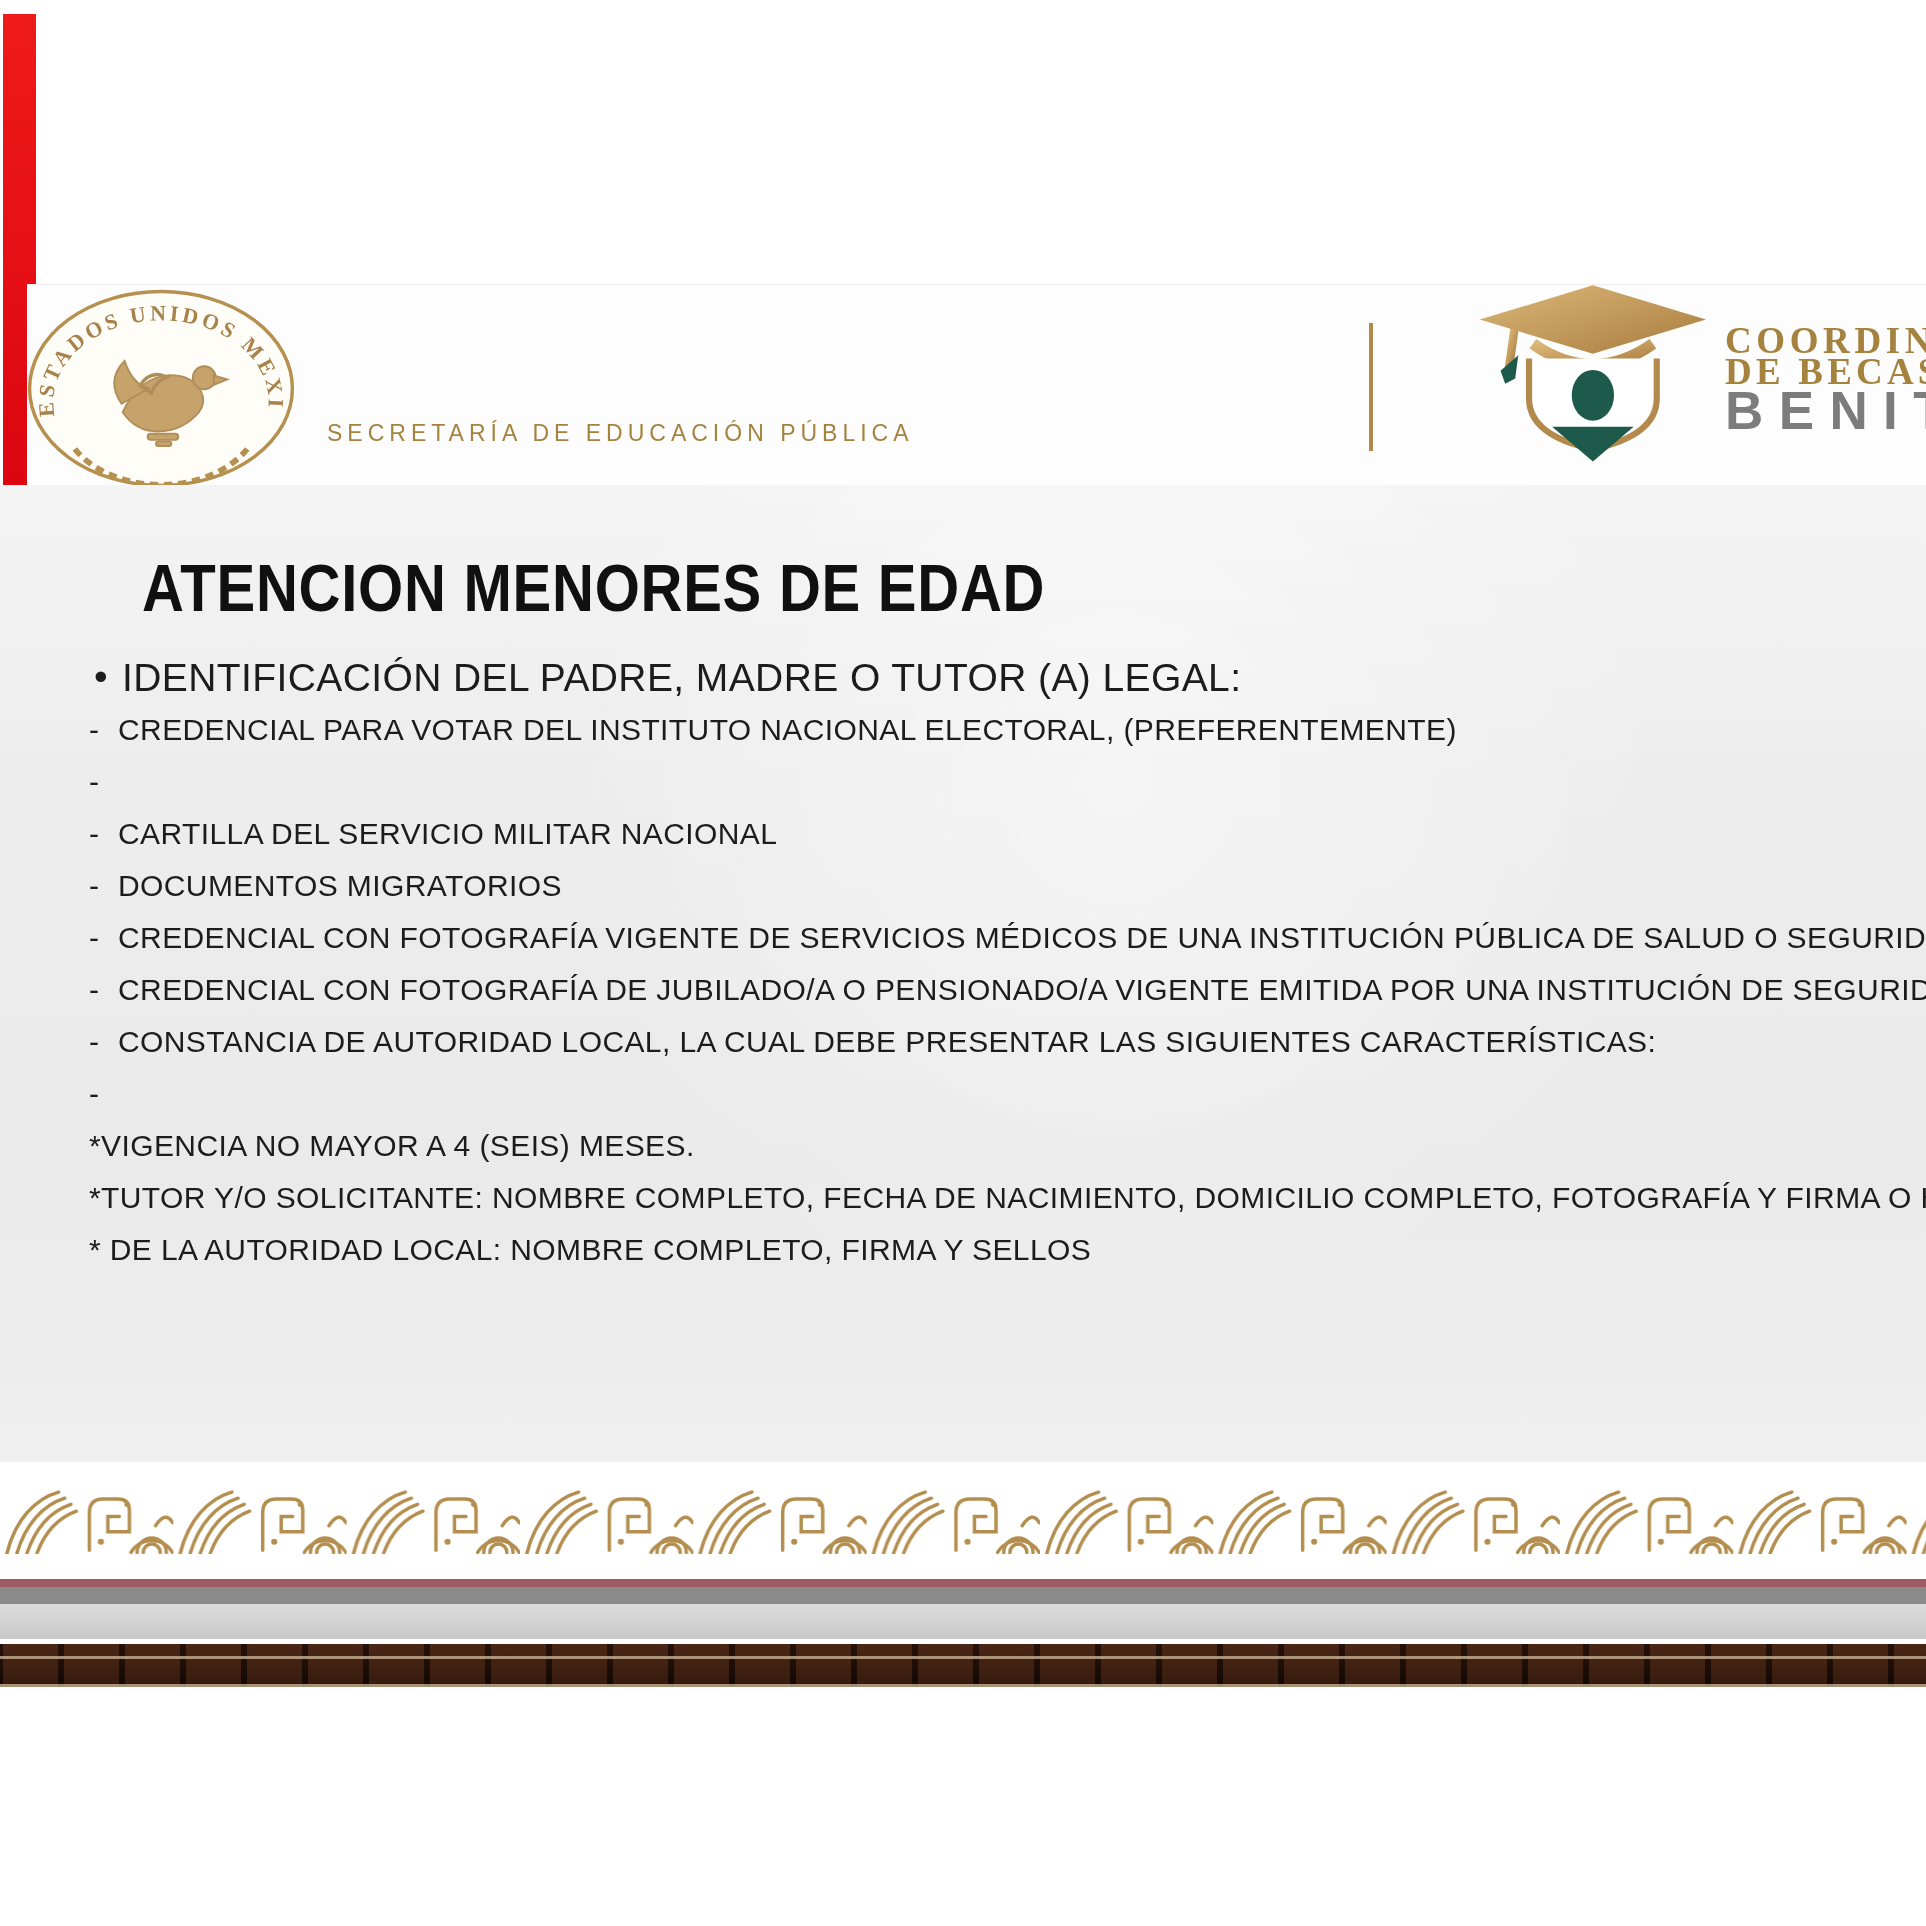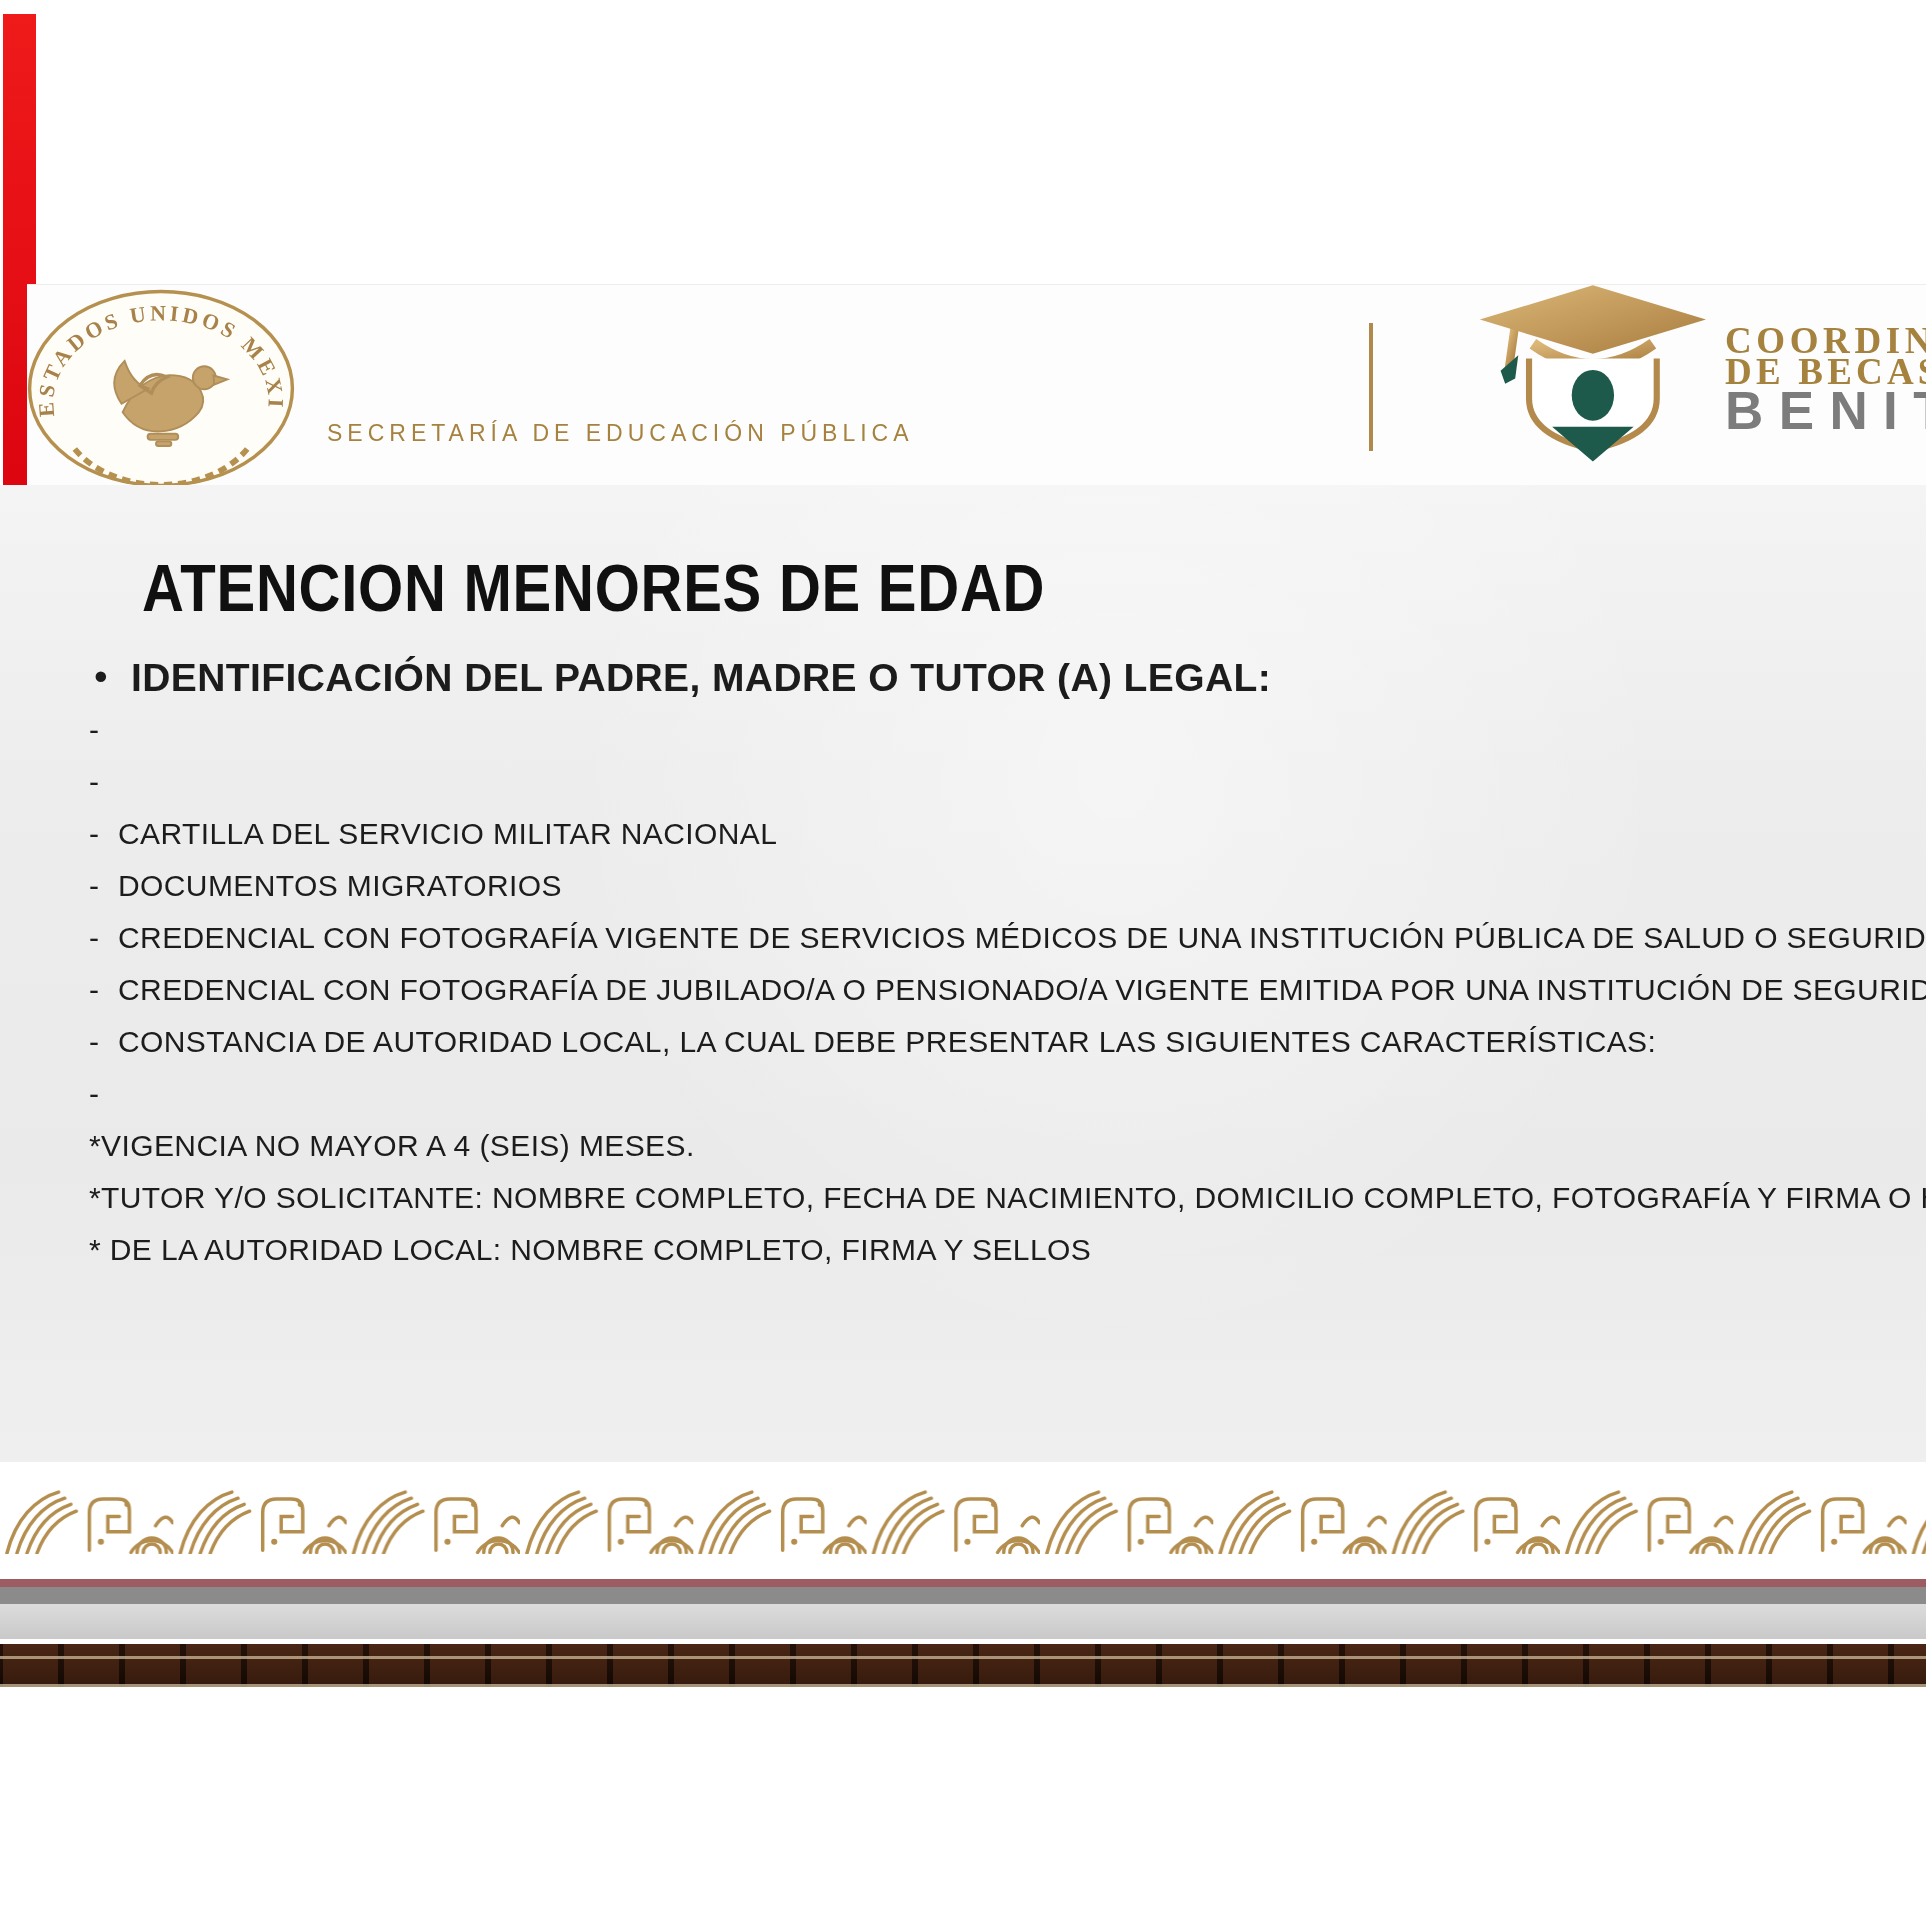--- a/index.html
+++ b/index.html
@@ -25,21 +25,21 @@
            background:linear-gradient(180deg,#f4f4f4 0%,#ededed 30%,#eaeaea 70%,#efefef 100%);}
   .content .sheen{left:462px;top:0;width:1310px;height:977px;
            background:radial-gradient(ellipse at 50% 30%,rgba(255,255,255,.45),rgba(255,255,255,0) 60%);}
   .slide-title{left:142px;top:554px;font-size:66px;line-height:69px;font-weight:bold;color:#101010;
                transform:scaleX(.88);transform-origin:left top;letter-spacing:0.8px;white-space:nowrap;}
   .list{left:0;top:652px;width:2415px;}
   .row{position:relative;height:52px;white-space:nowrap;color:#1c1c1c;}
   .row .mark{position:absolute;left:89px;top:0;font-size:30px;line-height:52px;}
   .row .txt{position:absolute;left:118px;top:0;font-size:30px;line-height:52px;letter-spacing:0.4px;}
   .row.head .mark{left:94px;font-size:39px;line-height:50px;}
-  .row.head .txt{left:131px;font-weight:bold;font-size:39px;line-height:51px;letter-spacing:0.4px;text-align:right;}
+  .row.head .txt{left:122px;font-weight:normal;font-size:39px;line-height:51px;letter-spacing:0.4px;text-align:right;}
   .row.star .txt{left:89px;}
   
   .footer-band{left:0;top:1462px;width:2415px;height:117px;background:#ffffff;}
   .pattern-strip{left:0;top:1489px;width:2415px;height:65px;}
   
   .maroon-line{left:0;top:1579px;width:2415px;height:7.7px;background:#9c5c62;}
   .band-darkgray{left:0;top:1587px;width:2475px;height:17.3px;background:#8b8b8b;}
   .band-lightgray{left:0;top:1604px;width:2475px;height:35px;background:linear-gradient(180deg,#dcdcdc,#c9c9c9);}
   
   .brick{background-color:#26120a;
@@ -110,20 +110,21 @@
   </div>
   <div class="abs slide-title">ATENCION MENORES DE EDAD</div>
 
   <div class="abs list">
     <div class="row head">
       <span class="mark">•</span>
       <span class="txt">IDENTIFICACIÓN DEL PADRE, MADRE O TUTOR (A) LEGAL:</span>
     </div>
     <div class="row">
       <span class="mark">-</span>
+      <span class="txt">CREDENCIAL PARA VOTAR DEL INSTITUTO NACIONAL ELECTORAL, (PREFERENTEMENTE)</span>
     </div>
     <div class="row">
       <span class="mark">-</span>
     </div>
     <div class="row">
       <span class="mark">-</span>
       <span class="txt">CARTILLA DEL SERVICIO MILITAR NACIONAL</span>
     </div>
     <div class="row">
       <span class="mark">-</span>

